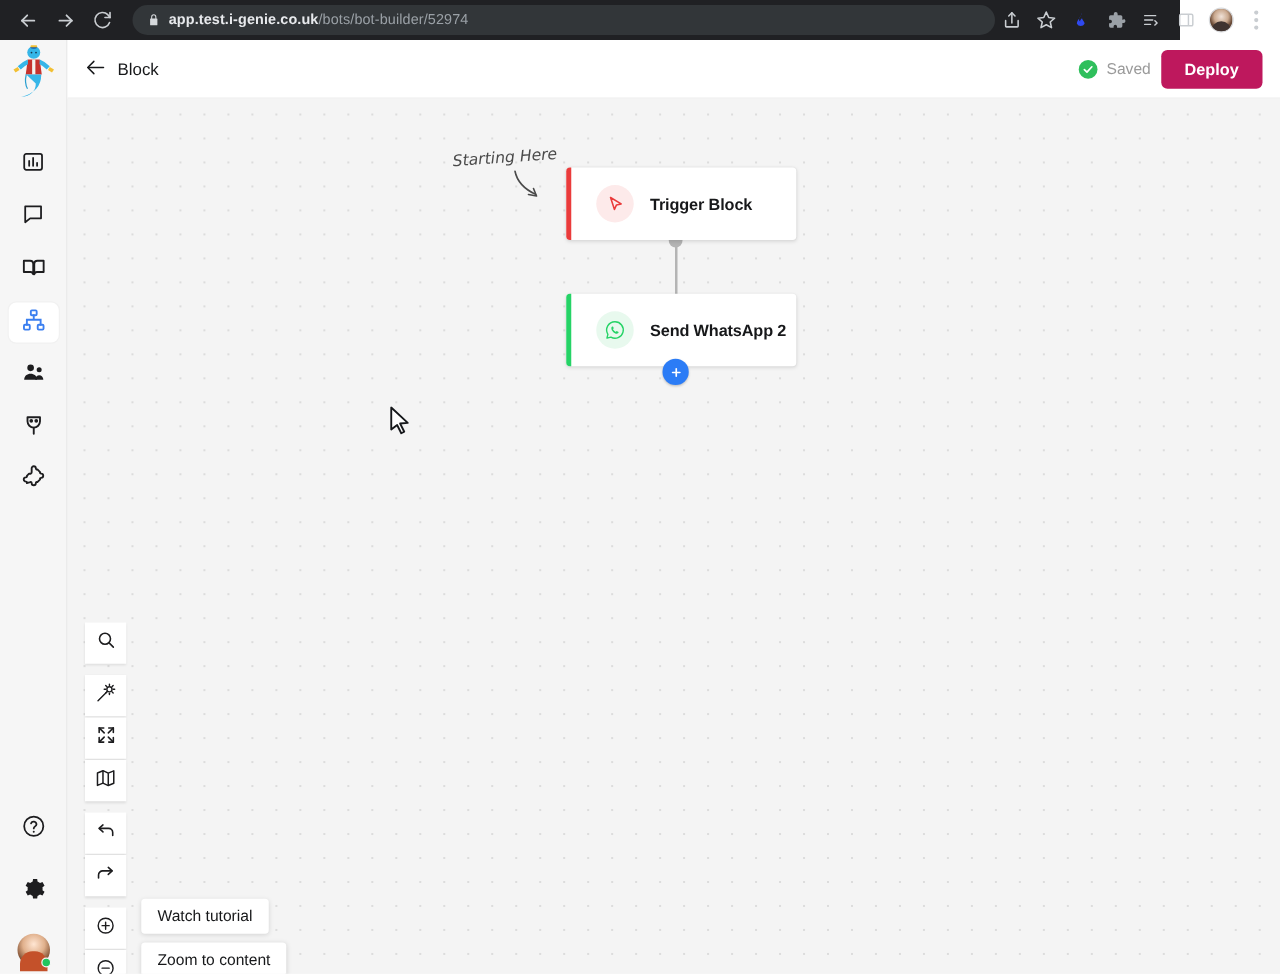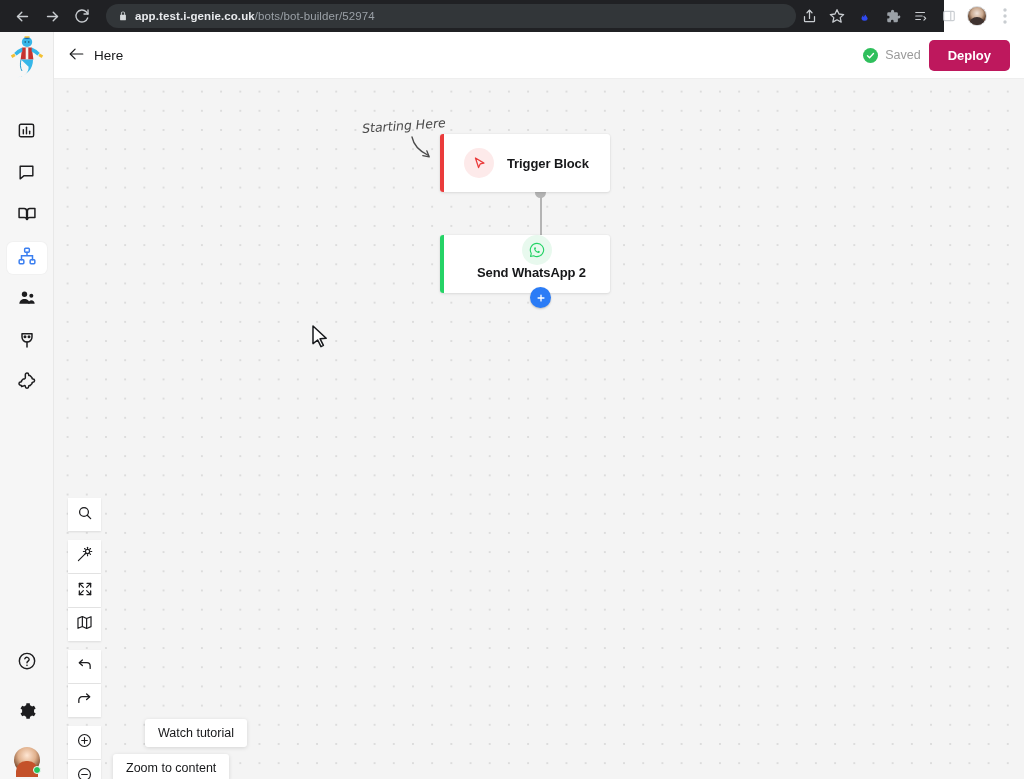--- a/index.html
+++ b/index.html
@@ -169,25 +169,26 @@
     background-color: #f4f4f4;
     background-image: radial-gradient(#dcdcdc 1.05px, transparent 1.05px);
     background-size: 19.2px 19.2px;
     background-position: 4px 3px;
     overflow: hidden;
   }
 
   
   .node {
     position: absolute;
-    width: 170px; height: 58px;
+    width: 184px; height: 58px;
     background: #ffffff;
     border-radius: 3px;
     display: flex; align-items: center;
     box-shadow: 0 1px 3px rgba(0,0,0,0.10), 0 0 0 1px rgba(0,0,0,0.015);
+    margin-left: 13px;
   }
   .node .accent {
     position: absolute; left: 0; top: 0;
     width: 3.5px; height: 100%;
     border-radius: 3px 0 0 3px;
   }
   .node .node-icon {
     width: 30px; height: 30px; border-radius: 50%;
     margin-left: 24px;
     display: flex; align-items: center; justify-content: center;
@@ -453,21 +454,21 @@
   </div>
 
   <div class="header">
     <div class="back-btn">
       <span>
         <svg width="17" height="14" viewBox="0 0 24 20" fill="none" stroke="currentColor" stroke-width="1.7" stroke-linecap="round" stroke-linejoin="round">
             <line x1="21" y1="10" x2="3.5" y2="10"></line>
             <polyline points="10 3 3 10 10 17"></polyline>
           </svg>
       </span>
-      <span>Here</span>
+      <span>Block</span>
     </div>
 
 
     <div class="header-right">
       <div class="saved">
         <span class="check-circle">
           <svg width="9" height="9" viewBox="0 0 24 24" fill="none" stroke="#ffffff" stroke-width="3.6" stroke-linecap="round" stroke-linejoin="round">
               <polyline points="4 12.5 9.5 18 20 6.5"></polyline>
             </svg>
         </span>
@@ -492,21 +493,21 @@
     <div class="node" style="left: 386px; top: 55px;">
       <span class="accent" style="background:#ea3b3b;"></span>
       <span class="node-icon" style="background:#fdeaea;">
         <svg width="15" height="15" viewBox="0 0 24 24" fill="none" stroke="#ea3b3b" stroke-width="2" stroke-linejoin="round">
             <path d="M5.5 3.2l13.6 8.2-6 1.3-2.6 5.8z"></path>
           </svg>
       </span>
       <span class="node-label">Trigger Block</span>
     </div>
 
-    <div class="node" style="left: 386px; top: 156px; flex-direction: column;">
+    <div class="node" style="left: 386px; top: 156px;">
       <span class="accent" style="background:#25d366;"></span>
       <span class="node-icon" style="background:#e8f9ee;">
         <svg width="18" height="18" viewBox="0 0 24 24" fill="none">
             <path d="M12 3.2A8.8 8.8 0 0 0 4.4 16.6L3.4 20.6l4.2-1a8.8 8.8 0 1 0 4.4-16.4z" stroke="#25d366" stroke-width="1.5" stroke-linejoin="round"></path>
             <path d="M9.2 8.2c.3-.1.6 0 .8.4l.6 1.2c.1.3 0 .5-.2.7l-.4.4c-.1.2-.1.4 0 .6a6 6 0 0 0 2.5 2.4c.2.1.4.1.6-.1l.4-.4c.2-.2.4-.3.7-.2l1.2.6c.3.2.5.5.4.8-.2.7-.9 1.3-1.8 1.3-2.6 0-5.9-3.3-5.9-5.9 0-.9.5-1.6 1.1-1.8z" fill="#25d366"></path>
           </svg>
       </span>
       <span class="node-label">Send WhatsApp 2</span>
     </div>
 
@@ -602,21 +603,21 @@
             <svg width="17" height="17" viewBox="0 0 24 24" fill="none" stroke="currentColor" stroke-width="1.6" stroke-linecap="round">
                 <circle cx="12" cy="12" r="8.4"></circle>
                 <line x1="8" y1="12" x2="16" y2="12"></line>
               </svg>
           </span>
         </div>
       </div>
 
     </div>
 
-    <div class="tooltip" style="left: 59px; top: 640px; margin-left: 32px;">Watch tutorial</div>
+    <div class="tooltip" style="left: 59px; top: 640px;">Watch tutorial</div>
     <div class="tooltip" style="left: 59px; top: 675px;">Zoom to content</div>
 
     <svg class="cursor" style="left: 258px; top: 246px;" width="17" height="24" viewBox="0 0 17 24">
       <path d="M1 1l13.2 12.3-6.1.5 3.3 6.6-2.4 1.2-3.3-6.6-4.7 3.6z" fill="#ffffff" stroke="#16181b" stroke-width="1.5" stroke-linejoin="round"></path>
     </svg>
 
   </div>
 </div>
 
 </body></html>

